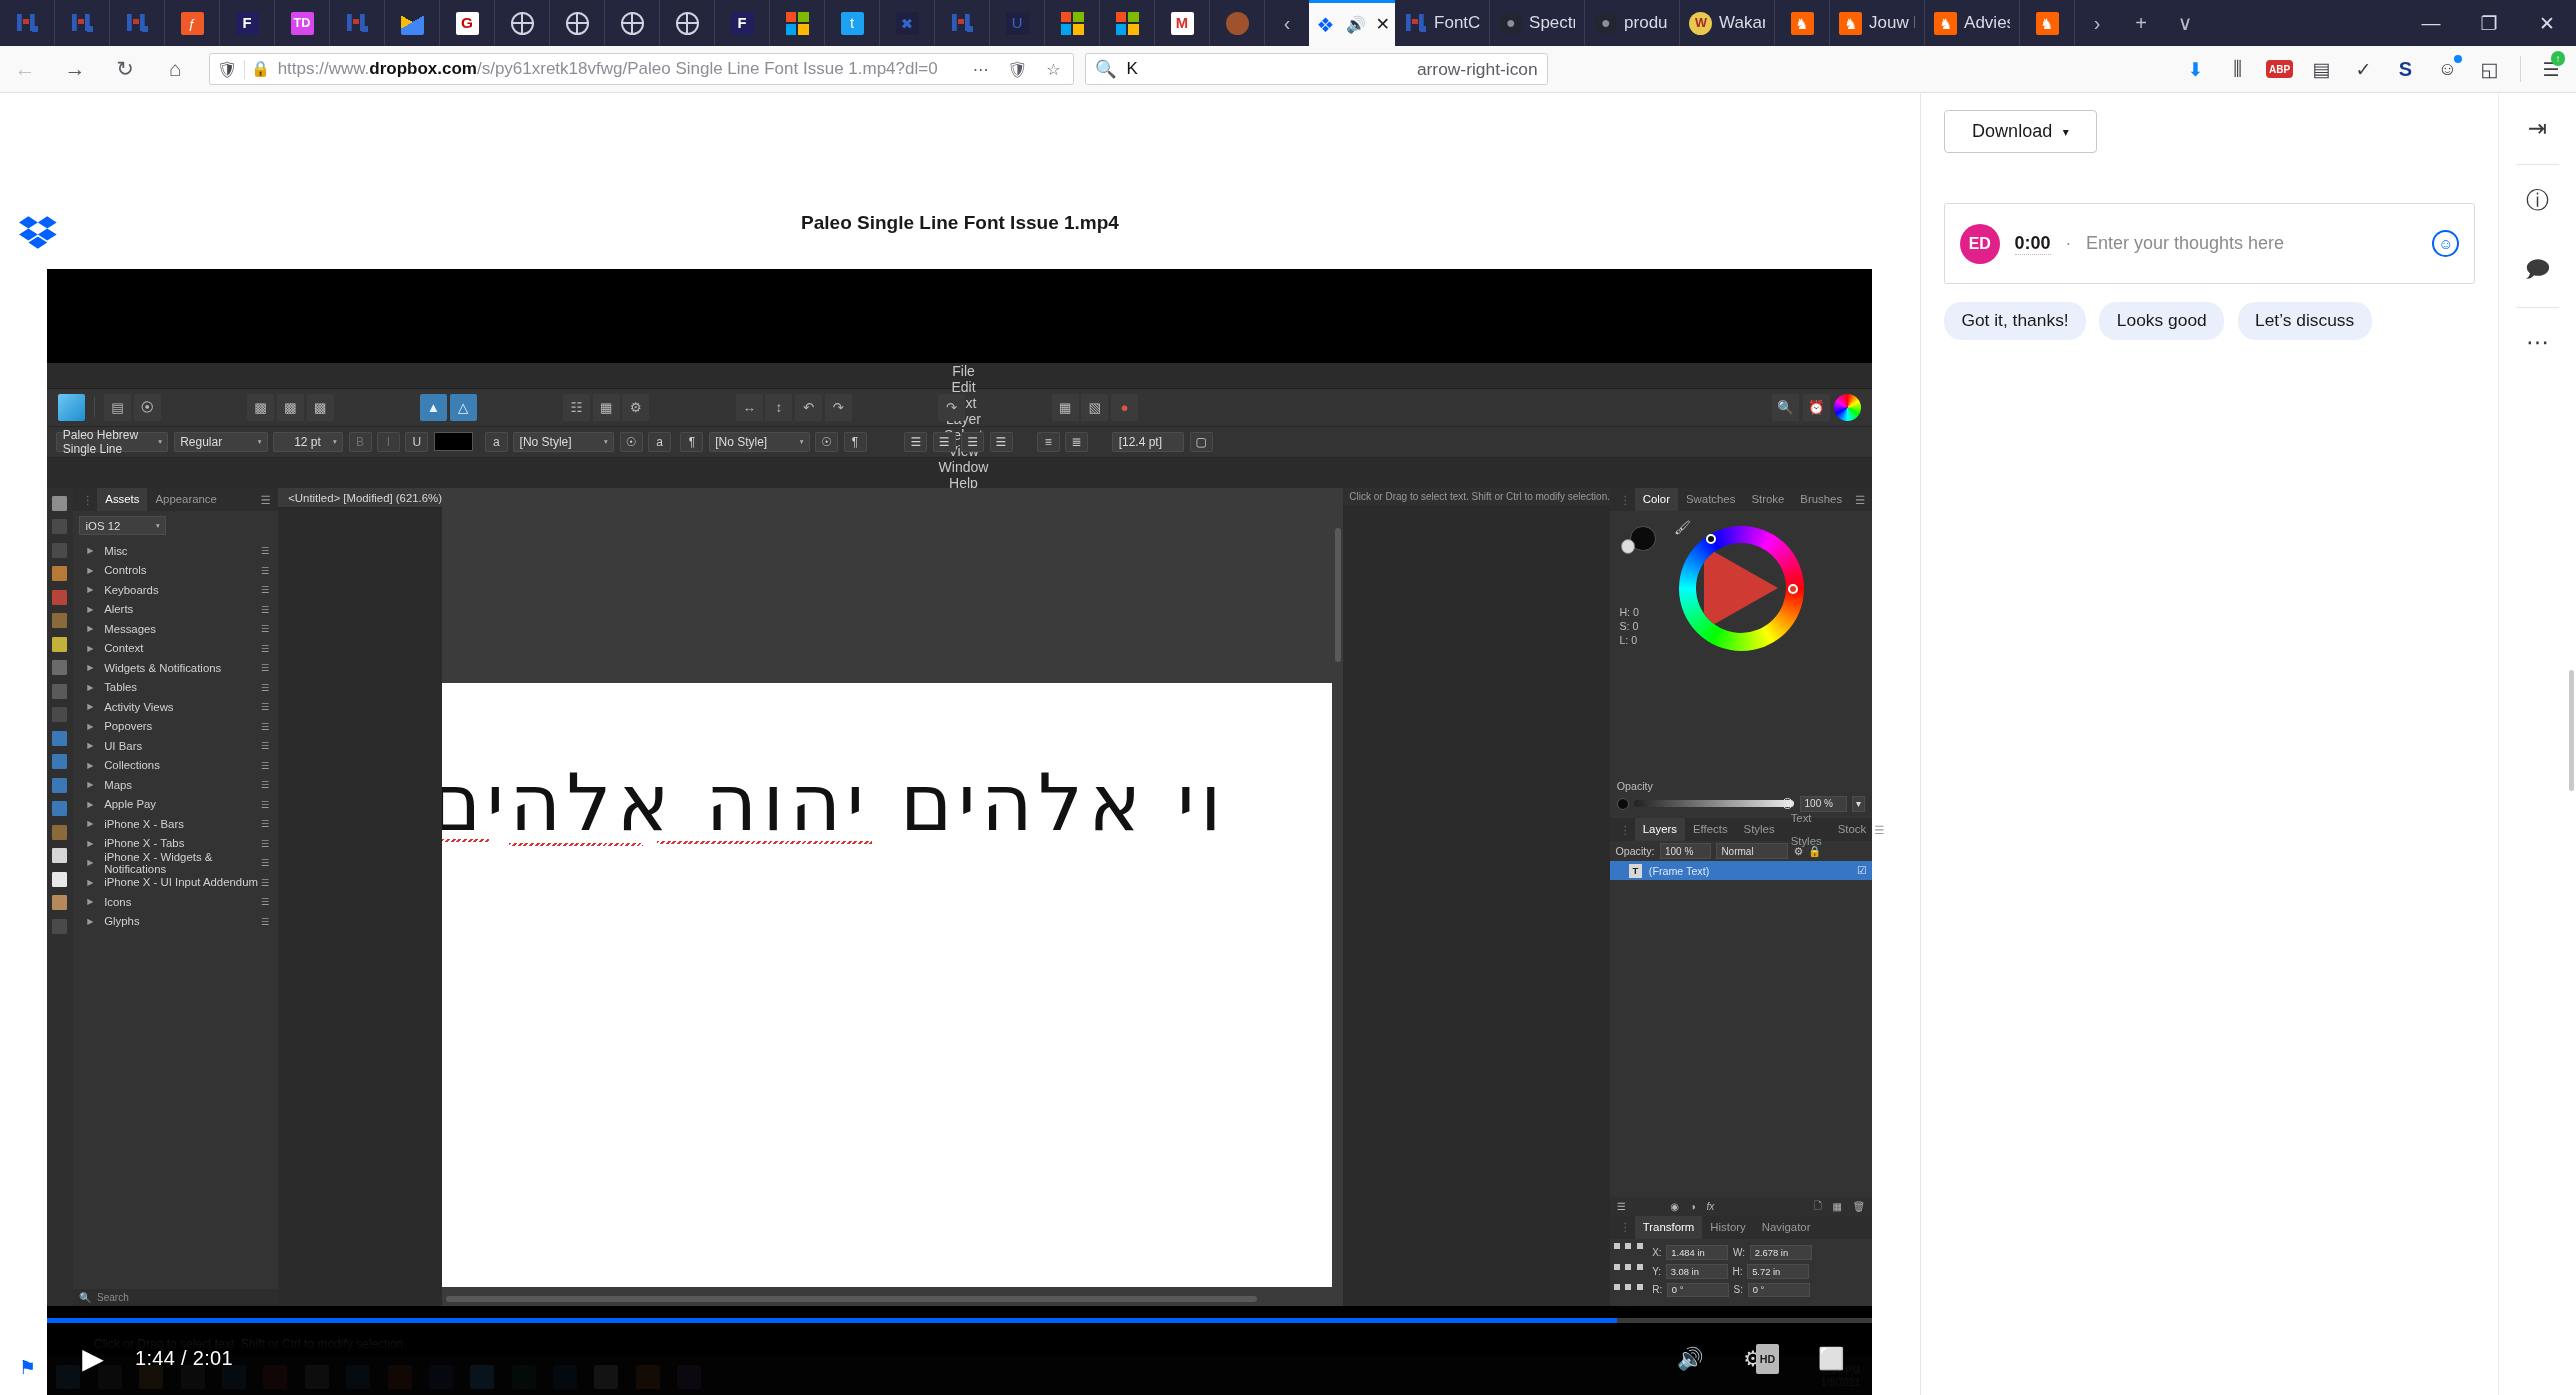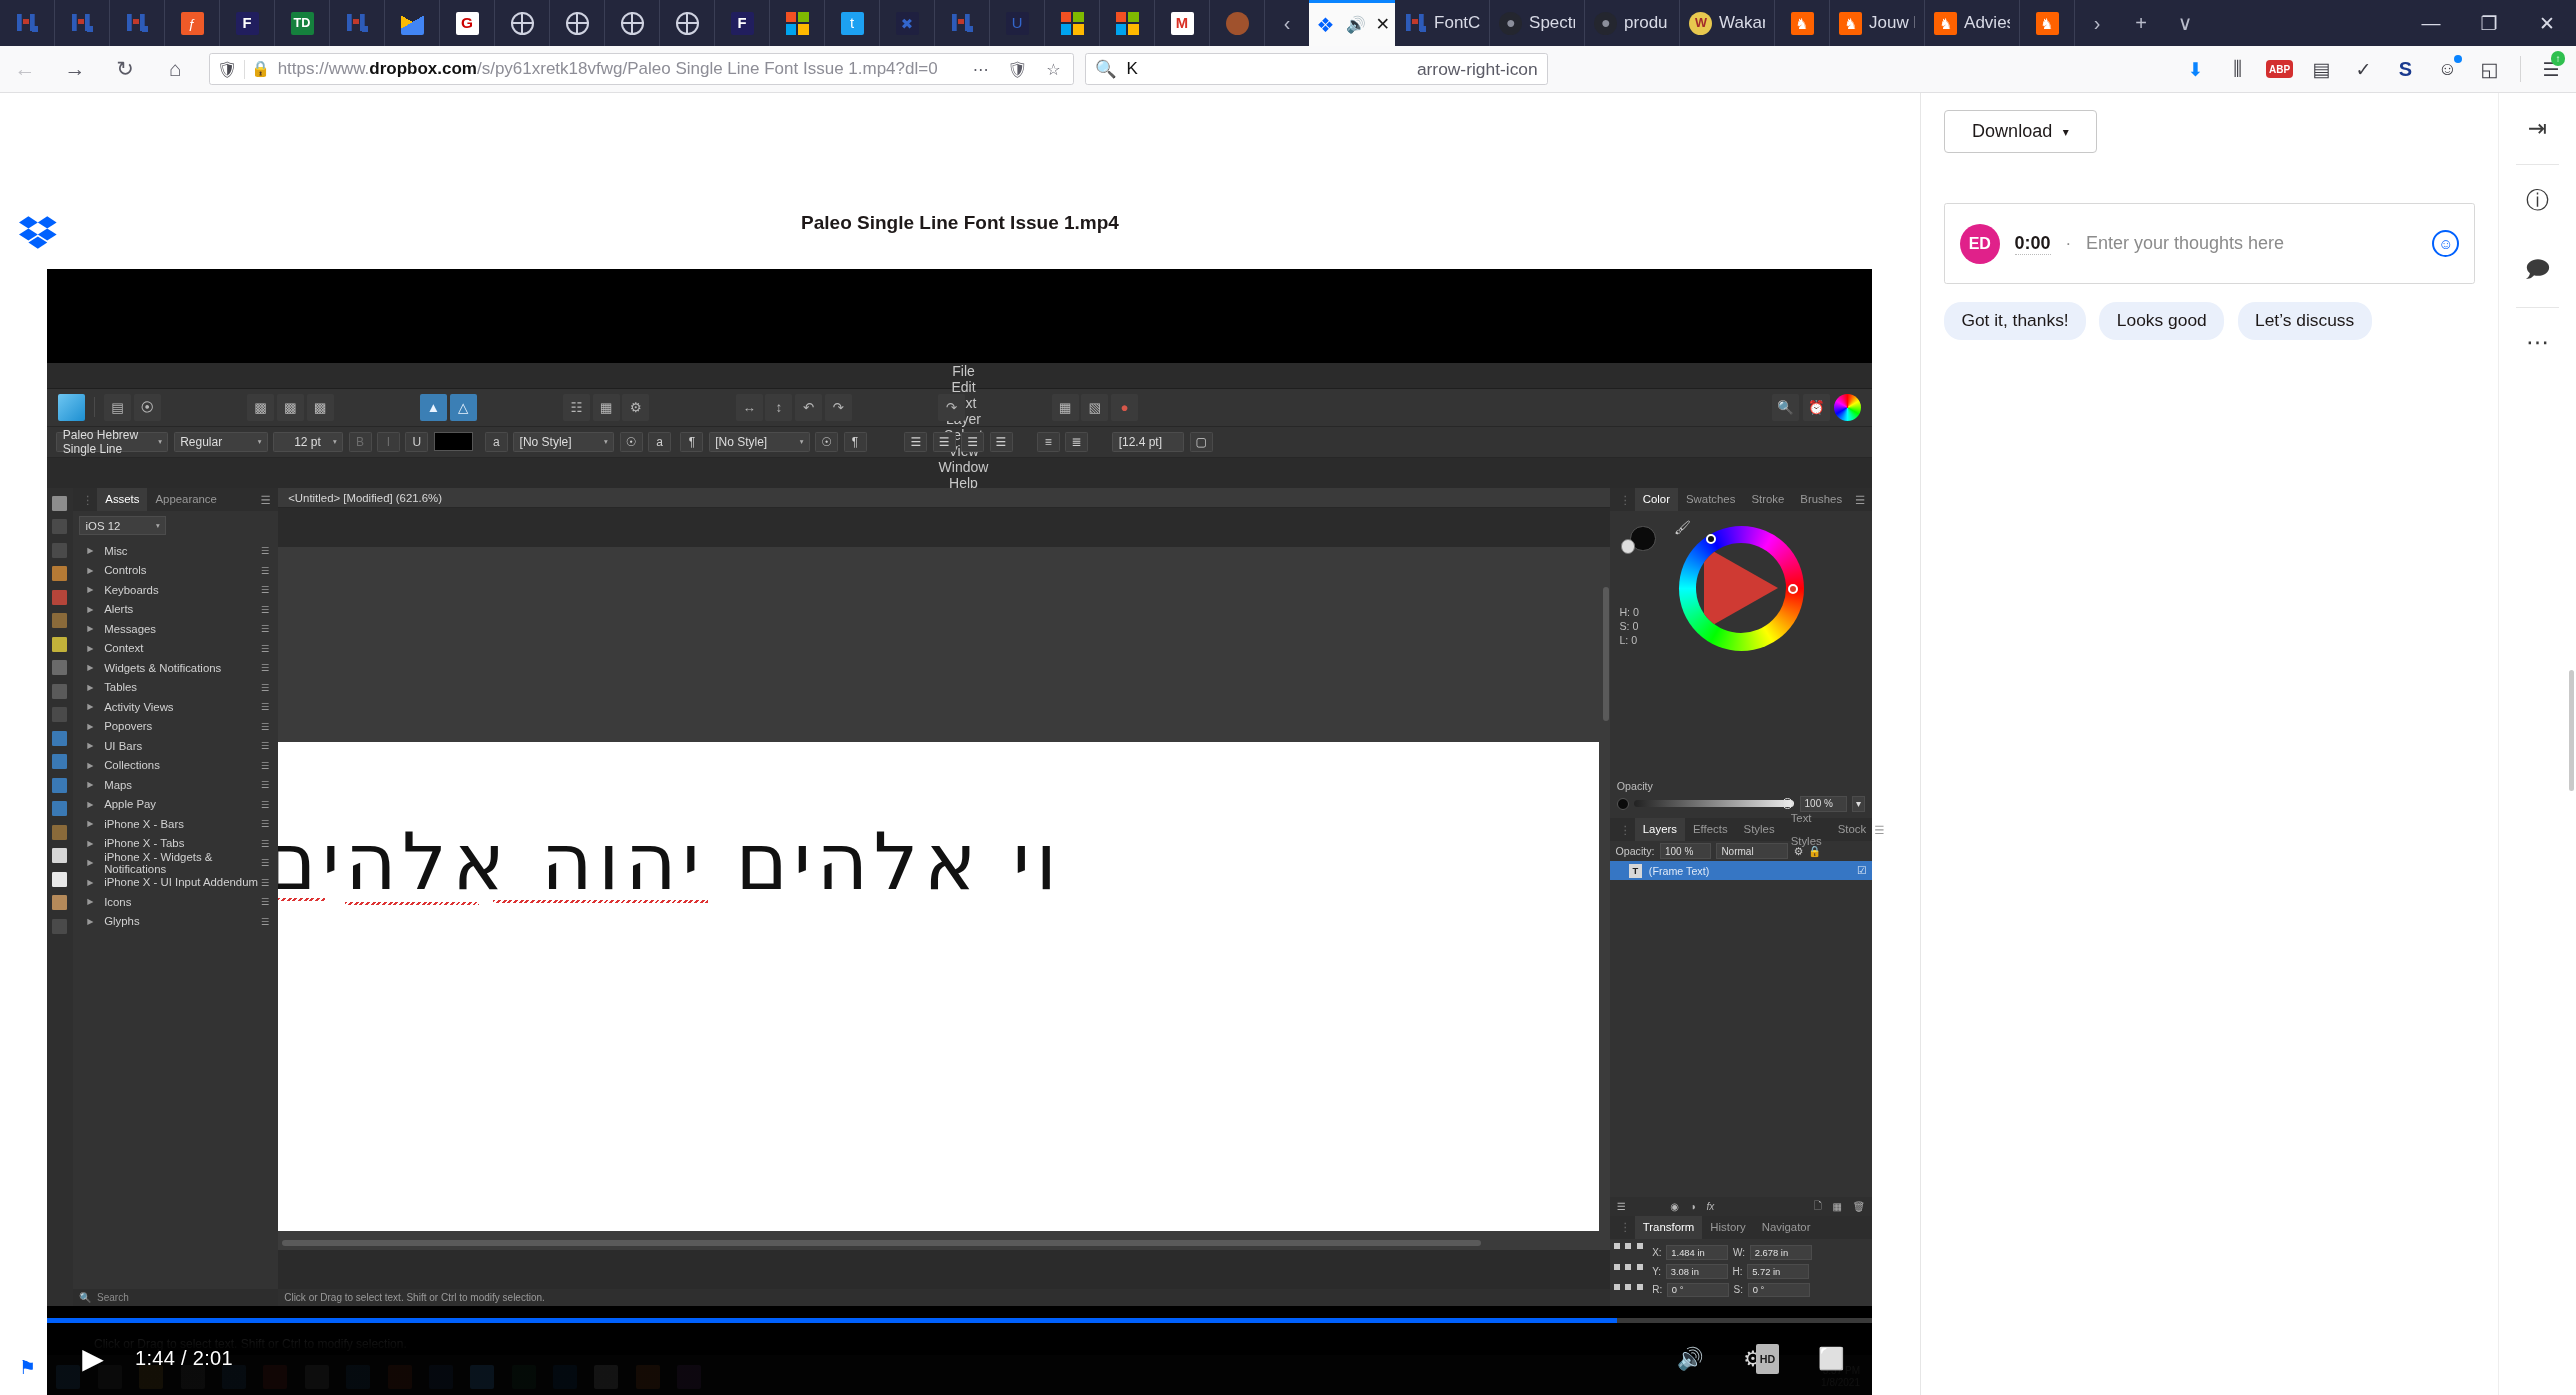--- a/index.html
+++ b/index.html
@@ -31,21 +31,21 @@
 
   .fi-html { background:
       linear-gradient(#2d5bb9,#2d5bb9) 1.3px 2.7px/4.7px 17.4px no-repeat,
       linear-gradient(#2d5bb9,#2d5bb9) 14.8px 2.7px/4.7px 17.4px no-repeat,
       linear-gradient(#c0392b,#c0392b) 7.4px 7.4px/6px 5.4px no-repeat,
       linear-gradient(#2d5bb9,#2d5bb9) 16px 14.8px/6px 6px no-repeat; }
   .fi-orange { background: #ef5a28; border-radius: 2px; color:#fff; font-size:13.4px;
       display:flex; align-items:center; justify-content:center; }
   .fi-navy { background: #211e5e; border-radius: 2px; color:#fff; font-weight:bold;
       font-size:14.8px; display:flex; align-items:center; justify-content:center; }
-  .fi-td { background: #15803d; border-radius: 2px; color:#fff; font-weight:bold;
+  .fi-td { background: #d946ef; border-radius: 2px; color:#fff; font-weight:bold;
       font-size:12.7px; display:flex; align-items:center; justify-content:center; }
   .fi-adwords { background:
       linear-gradient(150deg, transparent 46%, #4285f4 46%) no-repeat,
       linear-gradient(210deg, transparent 46%, #fbbc05 46%) no-repeat;
       background-size: 100% 100%; border-radius: 2px; }
   .fi-g { background:#fff; border-radius:2px; color:#c00; font-weight:bold; font-size:15.4px;
       display:flex; align-items:center; justify-content:center; }
   .fi-globe { border: 2px solid #cfd2e0; border-radius: 50%; position: relative; }
   .fi-globe::before { content:''; position:absolute; left:50%; top:-2px; bottom:-2px;
       width:0; border-left:2px solid #cfd2e0; transform:translateX(-50%); }
@@ -157,21 +157,21 @@
   .panel-tabs .pt { padding:0 8px; line-height:23px; }
   .panel-tabs .pt.sel { background:#3b3b3b; color:#fff; }
   .panel-tabs .menu { margin-left:auto; padding-right:6.7px; color:#9a9a9a; }
   #ad-assets-select { margin:5.4px 6.7px; height:19px; background:#3f3f3f; border:0.7px solid #4c4c4c;
         display:flex; align-items:center; padding:0 5.4px; font-size:11.4px; color:#ddd; width:87px; }
   .asset-row { height:19.5px; display:flex; align-items:center; font-size:11.4px;
         color:#d2d2d2; padding-left:14.8px; }
   .asset-row .tri { font-size:8px; color:#9a9a9a; margin-right:10.7px; }
   .asset-row .rmenu { margin-left:auto; padding-right:8px; color:#9a9a9a; font-size:9.4px; }
 
-  #ad-canvas-col { flex:1; display:flex; flex-direction:column; min-width:0;gap:39px; }
+  #ad-canvas-col { flex:1; display:flex; flex-direction:row; min-width:0; }
   #ad-doctab { height:20px; background:#3a3a3a; display:flex; align-items:center;
         padding-left:10.7px; font-size:11.4px; color:#d8d8d8; border-bottom:0.7px solid #272727; }
   #ad-canvas { flex:1; background:#3b3b3b; position:relative; overflow:hidden; }
   #ad-artboard { position:absolute; left:0; top:195px; right:10.7px; bottom:19px; background:#fff; }
   #glyph-line { position:absolute; left:-13.4px; top:74px; font-size:79px; color:#111;
         letter-spacing:5.4px; white-space:nowrap; font-family:"DejaVu Sans", sans-serif; }
   .squig { position:absolute; height:3.4px; background:
       repeating-linear-gradient(135deg,#d33 0 2px,transparent 2px 4px); }
   #ad-cursor { position:absolute; left:334px; top:330px; width:36px; height:36px;
         border-radius:50%; background:#8f8a3a; opacity:.85;

